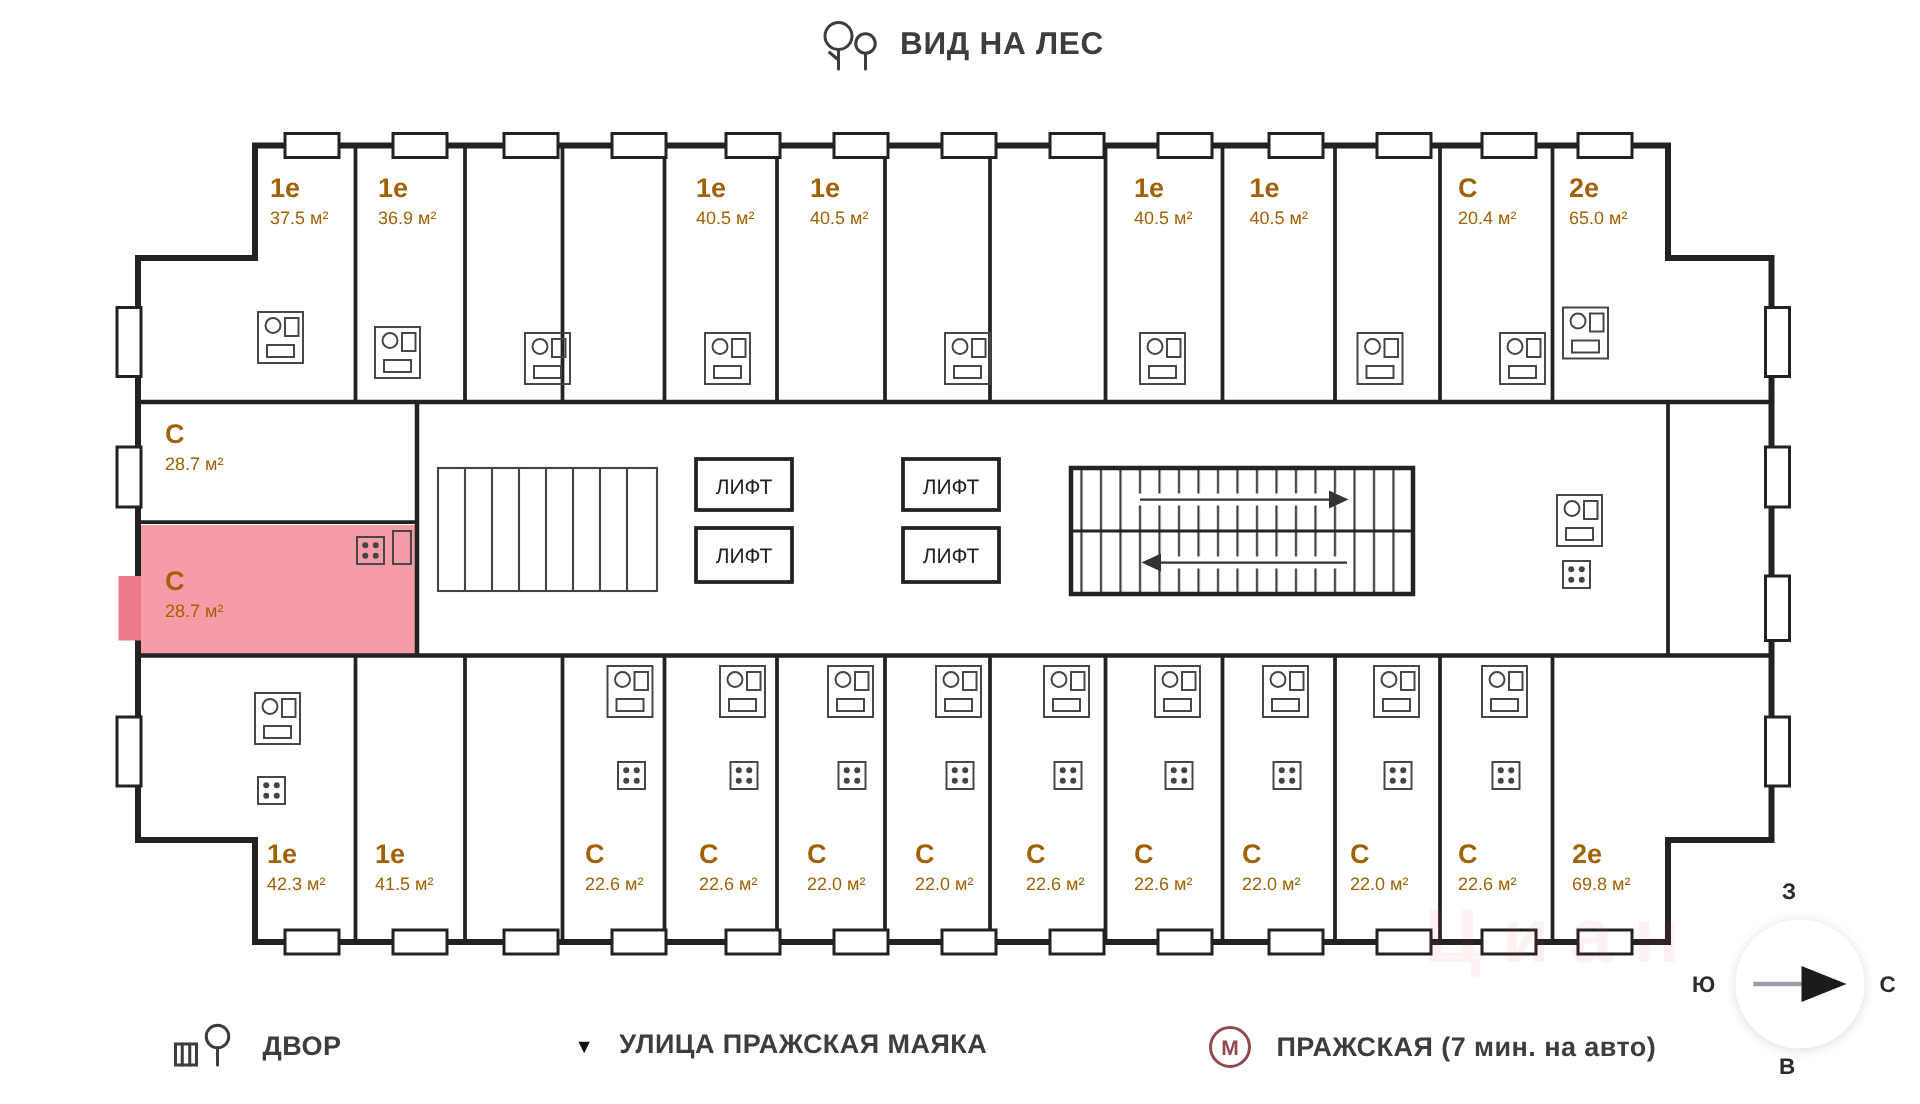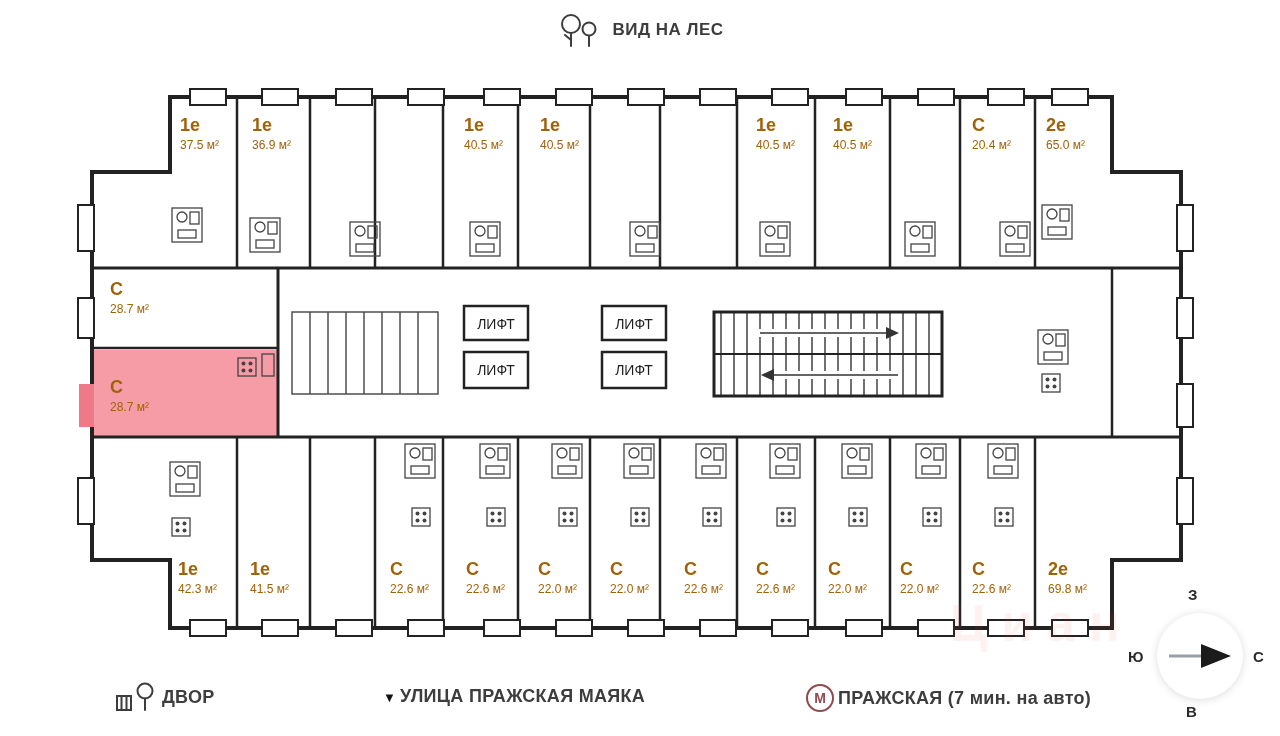--- a/index.html
+++ b/index.html
@@ -2,29 +2,29 @@
 <html><head>
 <meta charset="utf-8">
 <style>
   html,body{margin:0;padding:0;background:#fff;}
   .stage{position:relative;width:1280px;height:736px;background:#ffffff;overflow:hidden;
          font-family:"Liberation Sans",sans-serif;}
   .plan-svg{position:absolute;left:0;top:0;z-index:2;}
   
   .header{position:absolute;top:12px;left:0;right:0;display:flex;justify-content:center;
           align-items:center;gap:12px;z-index:3;}
-  .header-title{font-size:17px;font-weight:700;color:#3d3d3d;letter-spacing:.5px;}
+  .header-title{font-size:21px;font-weight:700;color:#3d3d3d;letter-spacing:.5px;}
   
   .apt{position:absolute;z-index:3;}
   .apt-type{font-size:18px;font-weight:700;color:#a16207;line-height:1.05;}
   .apt-area{font-size:12px;color:#a16207;margin-top:3px;white-space:nowrap;}
   
   .lift{position:absolute;width:64px;text-align:center;font-size:14px;color:#1f1f1f;z-index:3;}
   
-  .legend-item{position:absolute;display:flex;align-items:center;gap:4px;z-index:3;}
+  .legend-item{position:absolute;display:flex;align-items:center;gap:17px;z-index:3;}
   .legend-text{font-size:18px;font-weight:700;color:#3d3d3d;letter-spacing:.3px;}
   .street-marker{font-size:13px;color:#111;transform:translateY(1px);}
   .metro-icon{width:24px;height:24px;border:2px solid #91494e;border-radius:50%;color:#91494e;
               font-weight:700;font-size:14px;display:flex;align-items:center;justify-content:center;}
   
   .compass-circle{position:absolute;left:1157px;top:613px;width:86px;height:86px;border-radius:50%;
                   background:#fff;box-shadow:0 1px 8px rgba(0,0,0,.14);z-index:5;}
   .compass-letter{position:absolute;font-size:15px;font-weight:700;color:#2b2b2b;z-index:6;}
   .cl-w{left:1188px;top:586px;}
   .cl-s{left:1128px;top:648px;}

